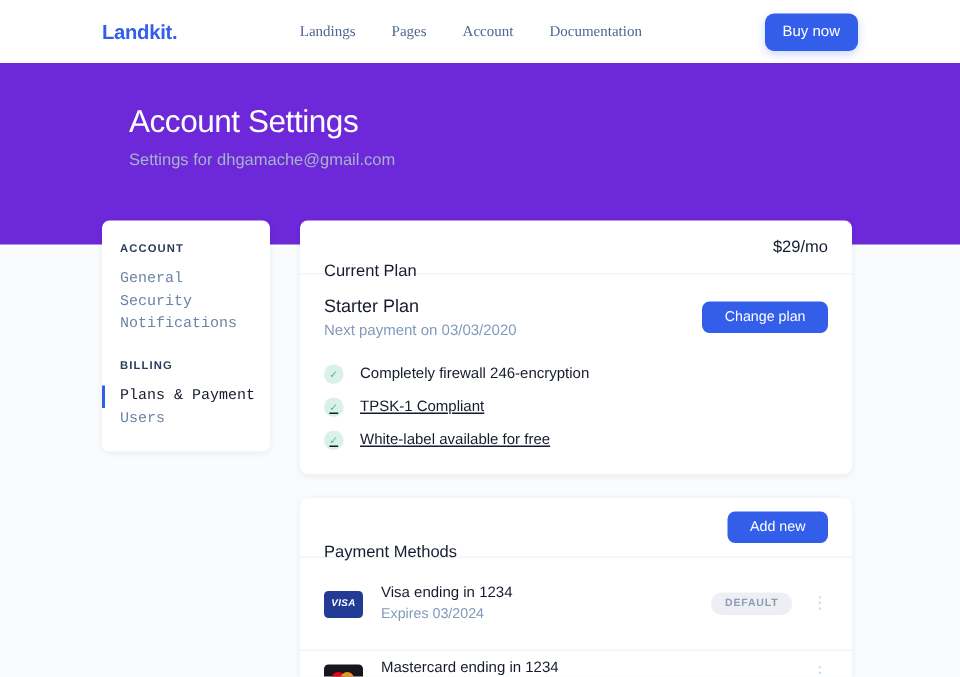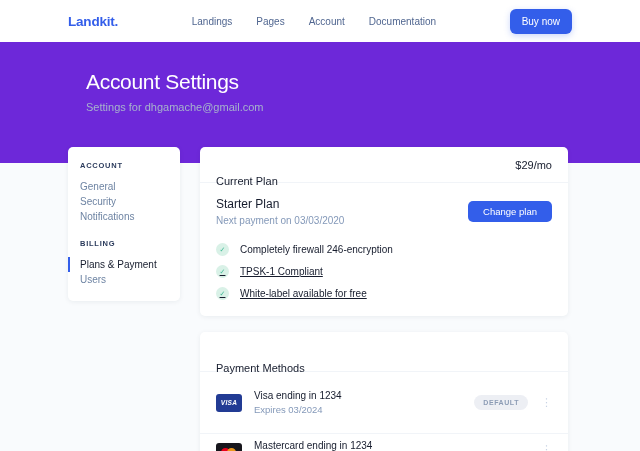--- a/index.html
+++ b/index.html
@@ -8,21 +8,21 @@
     font-family: "Liberation Sans", sans-serif;
     background: #F9FBFD;
     color: #161C2D;
   }
   .container { width: 504px; margin: 0 auto; }
 
   
   .navbar { background: #ffffff; height: 42px; }
   .nav-inner { display: flex; align-items: center; height: 100%; }
   .logo { color: #335EEA; font-size: 13.5px; font-weight: 700; text-decoration: none; letter-spacing: -0.2px; cursor: pointer; }
-  .nav-links { display: flex; gap: 24px; margin: 0 auto; }
+  .nav-links { display: flex; gap: 24px; margin: 0 auto; font-family: Liberation Serif, serif; }
   .nav-links a { color: #506690; font-size: 10px; text-decoration: none; cursor: pointer; }
   .btn-primary {
     background: #335EEA; color: #fff; border: none; border-radius: 6px;
     font-family: inherit; font-size: 10px; font-weight: 500;
     padding: 7px 12px; cursor: pointer;
     box-shadow: 0 2px 6px rgba(51,94,234,0.25);
   }
 
   
   .hero { background: #6d28d9; height: 121px; padding-left: 36px; }
@@ -43,21 +43,21 @@
 
   
   .sidebar { width: 112px; align-self: flex-start; padding: 14px 0; }
   .side-heading {
     font-size: 7.5px; font-weight: 700; letter-spacing: 0.1em;
     color: #2B3B5C; padding: 0 12px; margin-bottom: 9px;
   }
   .side-heading.second { margin-top: 15px; }
   .side-link {
     display: block; font-size: 10px; color: #6E84A3; text-decoration: none;
-    line-height: 15px; padding: 0 10px; border-left: 2px solid transparent; cursor: pointer;
+    line-height: 15px; padding: 0 10px; border-left: 2px solid transparent; cursor: pointer; font-family: Liberation Mono, monospace;
   }
   .side-link.active { color: #161C2D; border-left-color: #335EEA; }
 
   
   .main-col { width: 368px; }
   .card-header {
     display: flex; align-items: center; justify-content: space-between;
     padding: 0 16px; border-bottom: 1px solid #F1F4F8;
   }
   .card-header.plan { height: 36px; }
@@ -175,20 +175,21 @@
               <span class="check-circle">✓</span>
               <span class="feature-text">White-label available for free</span>
             </li>
           </ul>
         </div>
       </div>
 
       <div class="card pay-card">
         <div class="card-header pay">
           <span class="card-title">Payment Methods</span>
+          <button class="btn-small">Add new</button>
         </div>
 
         <div class="payment-row">
           <span class="cc-badge cc-visa">
             <span class="visa-text">VISA</span>
           </span>
           <span class="cc-info">
             <div class="cc-title">Visa ending in 1234</div>
             <div class="cc-sub">Expires 03/2024</div>
           </span>

